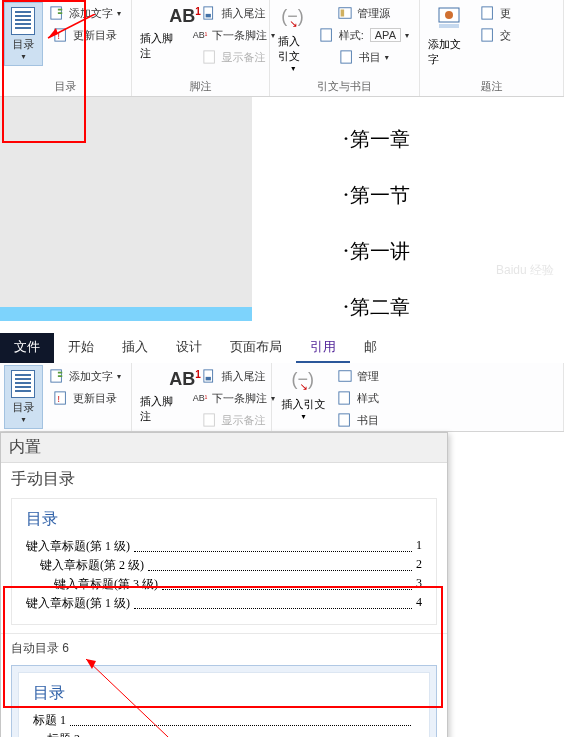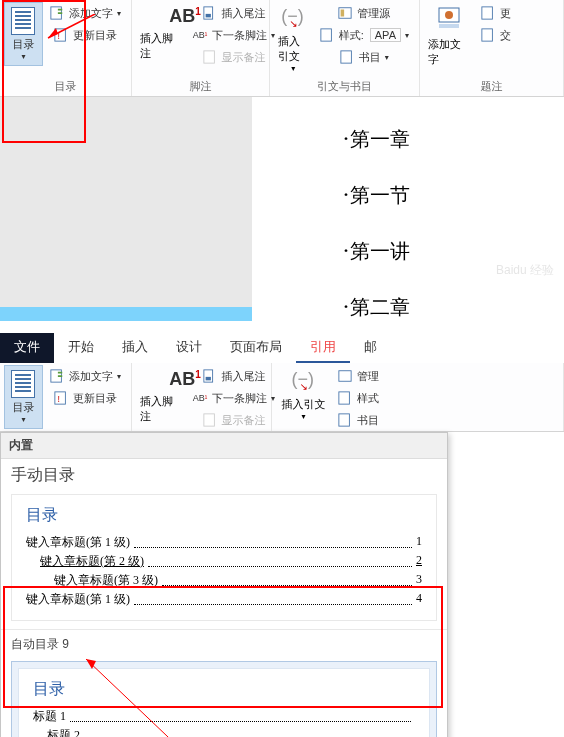--- a/index.html
+++ b/index.html
@@ -37,37 +37,37 @@
   .doc-left-gray { width: 252px; height: 210px; background: #e8e8e8; }
   .doc-page { background: #fff; flex: 1; padding: 20px 0 0 90px; }
   .doc-heading { font-size: 20px; font-family: "SimSun", serif; margin: 8px 0 28px; }
   .bullet { font-size: 24px; }
   
   
   .screenshot2 { margin-top: 12px; }
   .tabs { display: flex; background: #fff; }
   .tab { padding: 5px 14px; font-size: 13px; color: #333; }
   .tab-file { background: #0f172a; color: #fff; }
-  .tab-active { color: #ef4444; border-bottom: 2px solid #2b579a; position: relative; text-align: right; }
+  .tab-active { color: #4c1d95; border-bottom: 2px solid #2b579a; position: relative; text-align: right; }
   .tab-active::after { content:""; position:absolute; bottom:-2px; left:0; right:0; height:2px; background:#2b579a; }
   
   .ribbon2 { display: flex; background: #fdfdfe; border-bottom: 1px solid #d4d4d4; }
   
   .toc-dropdown { width: 448px; background: #fff; border: 1px solid #c6c6c6; box-shadow: 2px 2px 6px rgba(0,0,0,0.2); }
-  .dropdown-header { background: #f0f0f0; padding: 4px 8px; font-size: 12px; color: #444; border-bottom: 1px solid #ddd; font-weight: bold; }
+  .dropdown-header { background: #f0f0f0; padding: 4px 8px; font-size: 16px; color: #444; border-bottom: 1px solid #ddd; }
   .dropdown-section-label { padding: 6px 10px; font-size: 16px; color: #444; }
   .dropdown-section-label2 { padding: 6px 10px; font-size: 12px; color: #444; border-top: 1px solid #e8e8e8; }
   
   .toc-preview { margin: 2px 10px 8px; border: 1px solid #e8e8e8; padding: 10px 14px; font-family: "SimSun", serif; }
   .toc-preview-title { color: #2e60a8; font-size: 16px; margin-bottom: 8px; }
   .toc-line { display: flex; font-size: 12px; margin: 2px 0; }
   .toc-line-text { white-space: nowrap; }
   .toc-dots { flex: 1; border-bottom: 1px dotted #000; margin: 0 4px 3px; }
   .toc-page { white-space: nowrap; }
-  .indent1 { padding-left: 14px; text-decoration: underline; }
+  .indent1 { padding-left: 14px; }
   .indent2 { padding-left: 28px; }
   
   .toc-preview-highlighted { margin: 2px 10px 8px; border: 1px solid #b0c8e4; background: #eaf1fa; padding: 6px; }
   .toc-preview-inner { background: #fff; border: 1px solid #dce6f2; padding: 10px 14px; font-family: "SimSun", serif; }
   
   .watermark { position: absolute; right: 10px; top: 262px; opacity: 0.25; font-size: 12px; color: #999; }
   
   .container { position: relative; }
   
   .gray-disabled { color: #b0b0b0; }
@@ -376,21 +376,21 @@
           <span class="toc-dots"></span>
           <span class="toc-page">3</span>
         </div>
       <div class="toc-line">
           <span class="toc-line-text">键入章标题(第 1 级)</span>
           <span class="toc-dots"></span>
           <span class="toc-page">4</span>
         </div>
     </div>
 
-    <div class="dropdown-section-label2">自动目录 9</div>
+    <div class="dropdown-section-label2">自动目录 6</div>
     <div class="toc-preview-highlighted">
       <div class="toc-preview-inner">
         <div class="toc-preview-title">目录</div>
         <div class="toc-line">
             <span class="toc-line-text">标题 1</span>
             <span class="toc-dots"></span>
           </div>
         <div class="toc-line indent1">
             <span class="toc-line-text">标题 2</span>
             <span class="toc-dots"></span>

